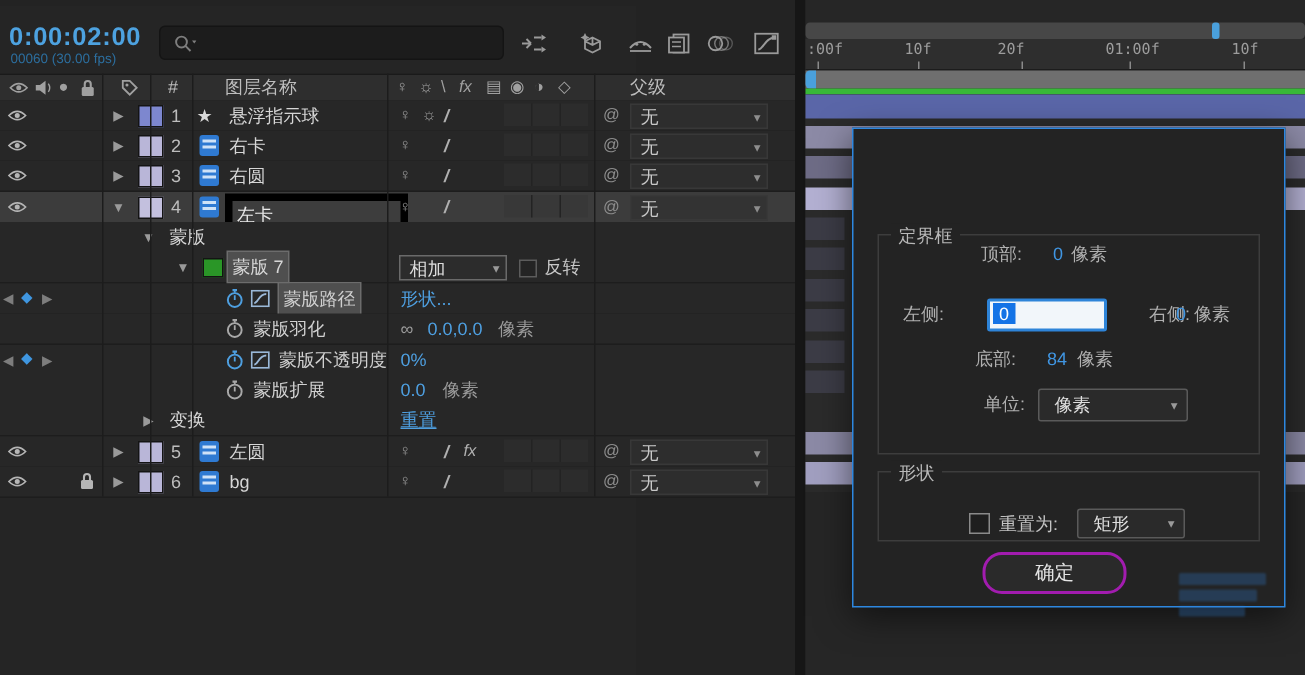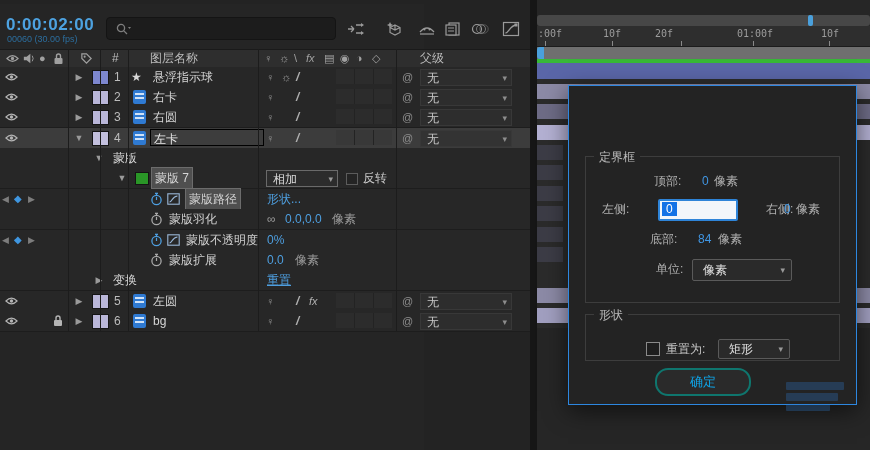--- a/index.html
+++ b/index.html
@@ -24,21 +24,21 @@
   .row span{line-height:20px;}
   .eye{position:absolute;left:5px;top:4px;width:13px;height:12px;color:#b5b5b5;}
   .lockIc{position:absolute;left:52px;top:3px;width:12px;height:13px;color:#b5b5b5;}
   .exp{position:absolute;left:73px;top:0;font-size:9px;color:#9a9a9a;width:12px;text-align:center;}
   .swatch{position:absolute;left:92px;top:3px;width:15px;height:13px;border:1px solid #141414;}
   .lnum{position:absolute;left:114px;top:0;color:#bdbdbd;}
   .psd{position:absolute;left:133px;top:3px;width:13px;height:14px;background:#2f7ad2;border-radius:2px;}
   .psd i{position:absolute;left:2px;right:2px;height:2px;background:#cfe2f7;}
   .star{position:absolute;left:131px;top:0;color:#d8d8d8;font-size:12px;}
   .lname{position:absolute;left:153px;top:0;color:#d6d6d6;}
-  .nameBox{position:absolute;left:150px;top:1px;width:112px;height:15px;background:#3d3d3d;border:1px solid #000000;}
+  .nameBox{position:absolute;left:150px;top:1px;width:112px;height:15px;background:#3d3d3d;border:5px solid #000000;}
   .nameBox span{position:absolute;left:3px;top:-1px;color:#e8e8e8;}
   .sw1{position:absolute;left:266px;top:0;color:#9a9a9a;font-size:11px;}
   .sw2{position:absolute;left:281px;top:0;color:#9a9a9a;font-size:11px;}
   .sw3{position:absolute;left:296px;top:0;color:#b0b0b0;font-style:italic;font-weight:bold;}
   .sw4{position:absolute;left:309px;top:0;color:#b0b0b0;font-style:italic;font-size:11px;}
   .boxes{position:absolute;left:336px;top:2px;width:56px;height:15px;background:#2c2c2c;}
   .boxes i{position:absolute;top:0;bottom:0;width:1px;background:#232323;}
   .pick{position:absolute;left:402px;top:0;color:#8d8d8d;font-size:11px;}
   .pDrop{position:absolute;left:420px;top:2px;width:90px;height:15px;background:#2d2d2d;border:1px solid #383838;}
   .pDrop .pv{position:absolute;left:6px;top:-2px;color:#c8c8c8;}
@@ -83,21 +83,21 @@
   .dLabel{color:#b0b0b0;}
   .dVal{color:#4096e3;}
   .dRow{position:absolute;width:100%;height:20px;line-height:20px;}
   #leftInput{position:absolute;left:72px;top:0;width:76px;height:18px;background:#f2f6fa;border:2px solid #2e84d8;border-radius:2px;}
   #leftInput span{position:absolute;left:2px;top:1px;background:#1473e6;color:#fff;padding:0 4px;font-size:12px;line-height:14px;}
   .ddrop{position:absolute;height:20px;background:#2a2a2a;border:1px solid #5a5a5a;border-radius:2px;}
   .ddrop .pv{position:absolute;left:10px;top:1px;color:#e0e0e0;line-height:18px;}
   .ddrop .pc{position:absolute;right:6px;top:1px;color:#9a9a9a;font-size:9px;line-height:18px;}
   .chk{position:absolute;width:12px;height:12px;background:#1e1e1e;border:1px solid #8a8a8a;}
   .btn{position:absolute;height:24px;border-radius:13px;background:#2a2a2a;text-align:center;line-height:24px;font-size:13px;}
-  #okBtn{left:86px;top:282px;width:92px;border:2px solid #0f766e;color:#0ea5e9;}
+  #okBtn{left:86px;top:282px;width:92px;border:2px solid #a21caf;color:#e5e5e5;}
   #cancelBtn{left:202px;top:282px;width:72px;border:2px solid #4a4a4a;color:#6e6e6e;}
   
   #wm{position:absolute;left:786px;top:382px;width:62px;height:36px;opacity:.28;z-index:5;filter:blur(.6px);}
   #wm i{display:block;background:#2f7fd6;border-radius:1px;margin-bottom:3px;}
 </style>
 </head>
 <body>
 
 <div id="app">
   <svg width="0" height="0" style="position:absolute">
@@ -458,21 +458,21 @@
 
   <div id="gap"></div>
 
   <div id="timeline">
     <div id="navBand">
       <div id="navMarker"></div>
     </div>
     <div id="ruler">
       <span class="tick" style="left:1px">:00f</span>
       <span class="tick" style="left:66px">10f</span>
-      <span class="tick" style="left:118px">20f</span>
+      <span class="tick" style="left:128px">20f</span>
       <span class="tick" style="left:200px">01:00f</span>
       <span class="tick" style="left:284px">10f</span>
       <i class="tmark" style="left:8px"></i>
         <i class="tmark" style="left:75px"></i>
         <i class="tmark" style="left:144px"></i>
         <i class="tmark" style="left:216px"></i>
         <i class="tmark" style="left:292px"></i>
     </div>
     <div id="workArea">
       <div id="waHandle"></div>
@@ -491,21 +491,21 @@
       <div class="mstrip" style="top:184px"></div>
       <div class="tbar" style="top:225px;background:#8c8aa6"></div>
       <div class="tbar" style="top:245px;background:#a19fc0"></div>
     </div>
   </div>
 
   <div id="dialog">
 
     <div class="fieldset" style="top:70px;height:145px">
       <span class="legend">定界框</span>
-      <div class="dRow" style="top:14px">
+      <div class="dRow" style="top:2px">
         <span class="dLabel abs" style="left:68px">顶部:</span>
         <span class="dVal abs" style="left:116px">0</span>
         <span class="dLabel abs" style="left:128px">像素</span>
       </div>
       <div class="dRow" style="top:42px">
         <span class="dLabel abs" style="left:16px">左侧:</span>
         <div id="leftInput">
             <span>0</span>
           </div>
         <span class="dLabel abs" style="left:180px">右侧:</span>

